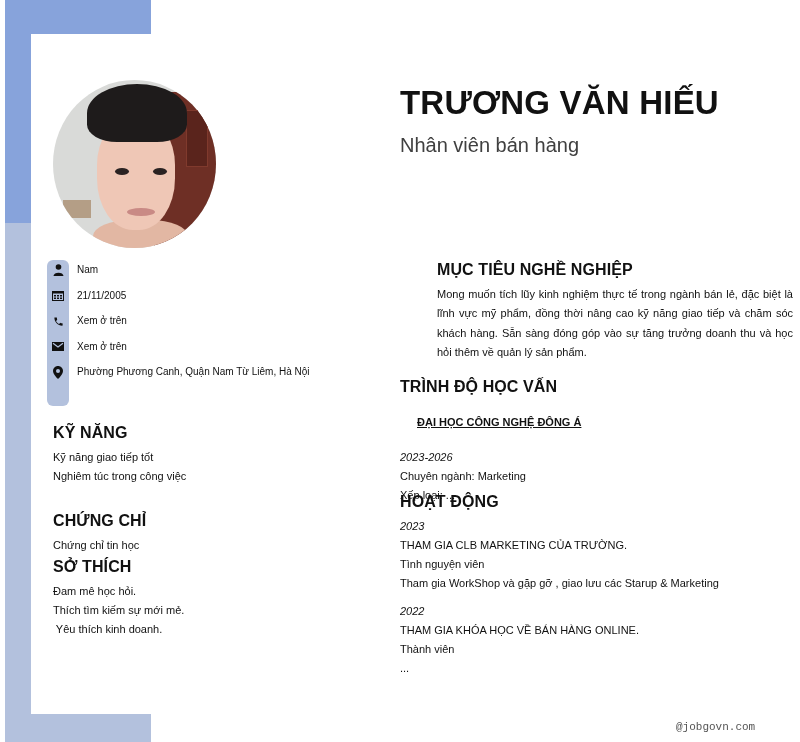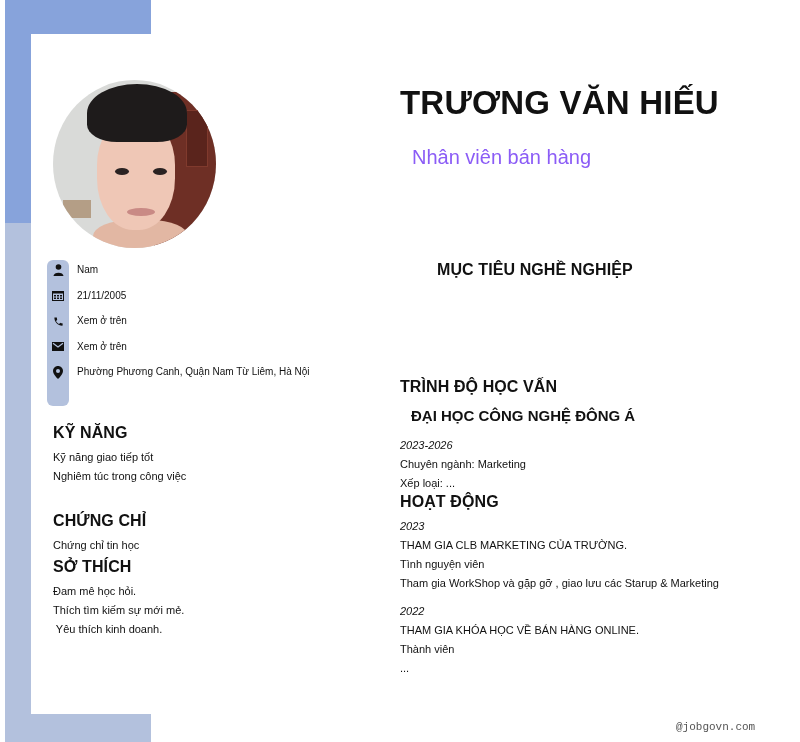--- a/index.html
+++ b/index.html
@@ -23,36 +23,36 @@
     .avatar .door2 { position: absolute; right: 8px; top: 30px; width: 20px; height: 55px; background: #5a241c; border: 1px solid #803a2d; }
     .avatar .box { position: absolute; left: 10px; top: 120px; width: 28px; height: 18px; background: #b49e86; }
     .avatar .neck { position: absolute; left: 40px; top: 140px; width: 95px; height: 40px; background: #e2b7a3; border-radius: 40% 40% 0 0; }
     .avatar .face { position: absolute; left: 44px; top: 38px; width: 78px; height: 112px; background: #efc7b6; border-radius: 42% 42% 46% 46%; }
     .avatar .hair { position: absolute; left: 34px; top: 4px; width: 100px; height: 58px; background: #1e1b1b; border-radius: 50% 50% 30% 30%; }
     .avatar .eye { position: absolute; top: 88px; width: 14px; height: 7px; background: #2a2222; border-radius: 50%; }
     .avatar .eye.l { left: 62px; } .avatar .eye.r { left: 100px; }
     .avatar .mouth { position: absolute; left: 74px; top: 128px; width: 28px; height: 8px; background: #c98a85; border-radius: 50%; }
 
     .name { position: absolute; left: 400px; top: 84px; font-size: 33px; font-weight: bold; letter-spacing: 0.2px; margin: 0; }
-    .job-title { position: absolute; left: 400px; top: 134px; font-size: 20px; font-weight: normal; margin: 12px; color: #8b5cf6; }
+    .job-title { position: absolute; left: 400px; top: 134px; font-size: 20px; font-weight: normal; margin: 0; color: #404040; }
 
     .contact-bar { position: absolute; left: 47px; top: 260px; width: 22px; height: 146px; background: #b3c1dd; border-radius: 6px; }
     .contact-list { position: absolute; left: 47px; top: 260px; width: 300px; margin: 0; padding: 0; list-style: none; }
     .contact-item { display: flex; align-items: flex-start; font-size: 10px; line-height: 20px; margin-bottom: 5.5px; }
     .contact-item .ic { width: 22px; height: 20px; display: flex; align-items: center; justify-content: center; flex-shrink: 0; }
     .contact-item .txt { margin-left: 8px; }
 
     .left-sec { position: absolute; left: 53px; width: 290px; }
     .sec-h { font-size: 16px; font-weight: bold; margin: 0 0 6px 0; letter-spacing: 0.1px; }
     .small { font-size: 11px; line-height: 19px; margin: 0; }
 
     .right-sec { position: absolute; left: 400px; width: 356px; }
     .right-sec .sec-h { font-size: 16px; }
     .para { font-size: 11px; line-height: 19.3px; text-align: justify; margin: 0; }
-    .edu-school { font-size: 15px; font-weight: bold; margin: 11px; line-height: 18px; }
+    .edu-school { font-size: 11px; font-weight: bold; margin: 17px; line-height: 18px; text-decoration: underline; }
     .italic { font-style: italic; }
     .gap { height: 9px; }
 
     .watermark { position: absolute; left: 676px; top: 721px; font-family: "Liberation Mono", "DejaVu Sans Mono", monospace; font-size: 11px; color: #555; }
   </style>
 </head>
 <body>
 
 <div class="deco-top"></div>
 <div class="deco-left-top"></div>
@@ -143,20 +143,21 @@
 
 <section class="left-sec" style="top:558px;">
   <h3 class="sec-h">SỞ THÍCH</h3>
   <p class="small">Đam mê học hỏi.</p>
   <p class="small">Thích tìm kiếm sự mới mẻ.</p>
   <p class="small" style="white-space:pre;"> Yêu thích kinh doanh.</p>
 </section>
 
 <section class="right-sec" style="top:261px;margin-left:37px;">
   <h3 class="sec-h">MỤC TIÊU NGHỀ NGHIỆP</h3>
+  <p class="para">Mong muốn tích lũy kinh nghiệm thực tế trong ngành bán lẻ, đặc biệt là lĩnh vực mỹ phẩm, đồng thời nâng cao kỹ năng giao tiếp và chăm sóc khách hàng. Sẵn sàng đóng góp vào sự tăng trưởng doanh thu và học hỏi thêm về quản lý sản phẩm.</p>
 </section>
 
 <section class="right-sec" style="top:378px;">
   <h3 class="sec-h">TRÌNH ĐỘ HỌC VẤN</h3>
   <p class="edu-school">ĐẠI HỌC CÔNG NGHỆ ĐÔNG Á</p>
   <p class="small italic">2023-2026</p>
   <p class="small">Chuyên ngành: Marketing</p>
   <p class="small">Xếp loại: ...</p>
 </section>
 

